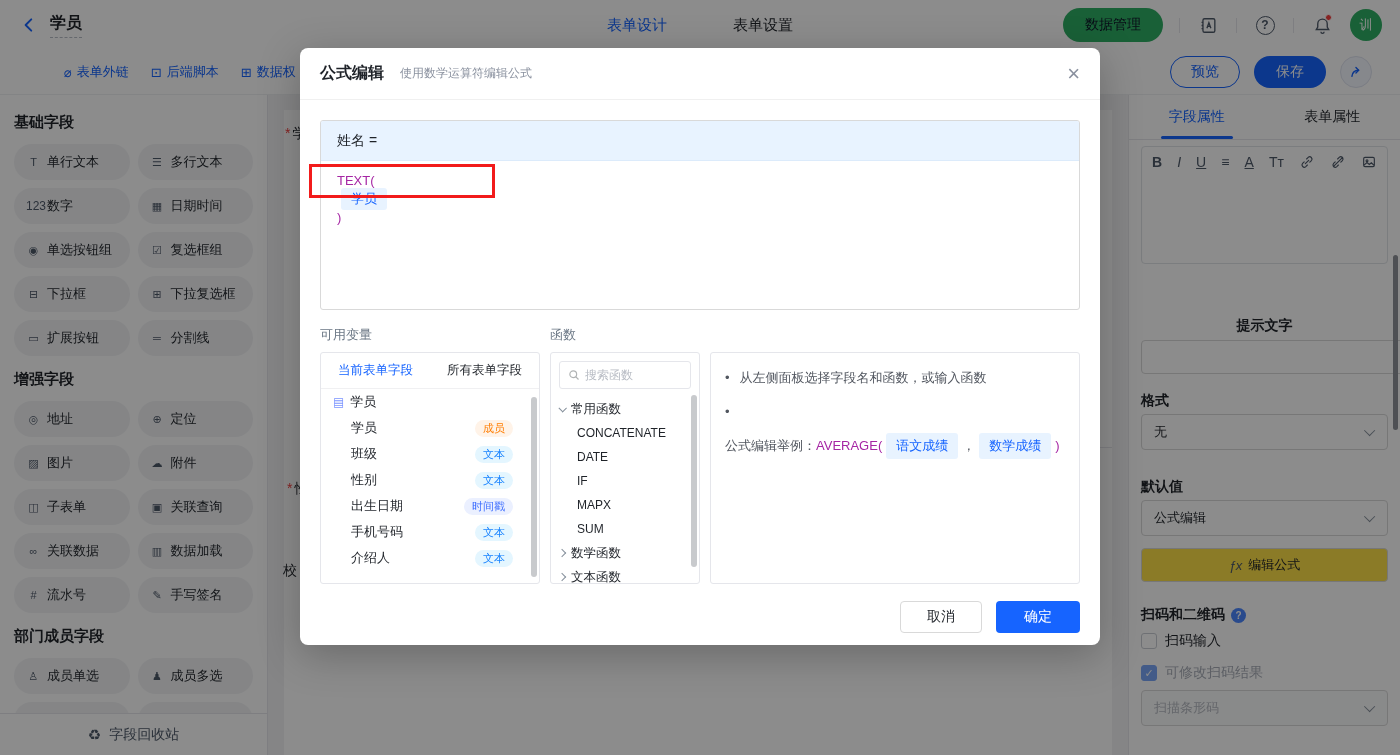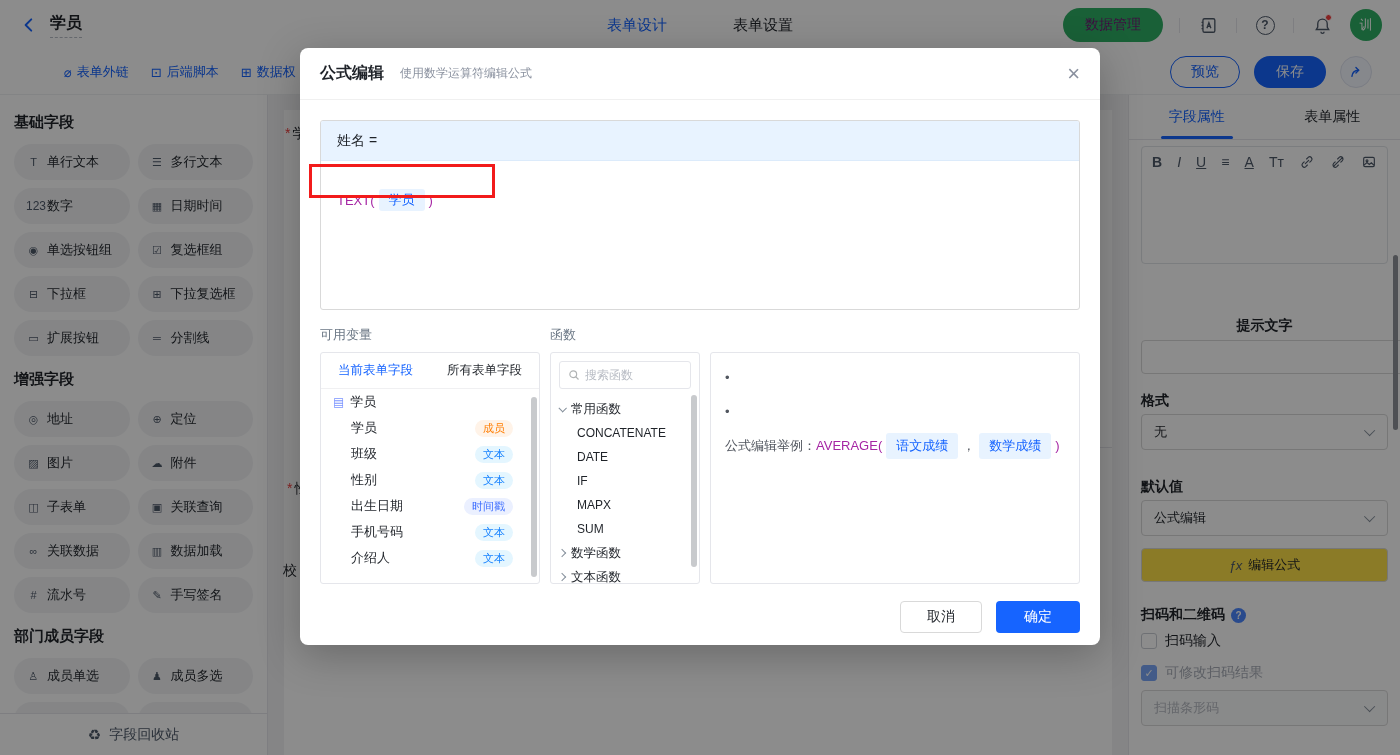--- a/index.html
+++ b/index.html
@@ -8,21 +8,21 @@
 
   
   .header { position:absolute; top:0; left:0; right:0; height:50px; background:#fff; display:flex; align-items:center; z-index:1; }
   .hdr-left { display:flex; align-items:center; gap:10px; padding-left:18px; }
   .back-btn { width:22px; height:22px; display:flex; align-items:center; justify-content:center; cursor:pointer; }
   .hdr-title { font-size:16px; font-weight:600; border-bottom:1px dashed #b9bec7; padding-bottom:3px; }
   .hdr-tabs { position:absolute; left:50%; transform:translateX(-50%); display:flex; gap:66px; height:50px; align-items:center; }
   .hdr-tab { font-size:15px; cursor:pointer; }
   .hdr-tab.active { color:#1664FF; }
   .hdr-right { margin-left:auto; display:flex; align-items:center; gap:16px; padding-right:18px; }
-  .pill-green { background:#2FAF64; color:#701a75; font-size:14px; border:none; border-radius:17px; height:34px; padding:0 22px; cursor:pointer; }
+  .pill-green { background:#2FAF64; color:#0f172a; font-size:14px; border:none; border-radius:17px; height:34px; padding:0 22px; cursor:pointer; }
   .hdiv { width:1px; height:15px; background:#e5e6eb; }
   .icon-btn { width:24px; height:24px; display:flex; align-items:center; justify-content:center; position:relative; cursor:pointer; }
   .help-circ { width:19px; height:19px; border:1.7px solid #4e5969; border-radius:50%; display:flex; align-items:center; justify-content:center; font-size:12px; font-weight:700; color:#4e5969; }
   .help-circ::after { content:"?"; }
   .bell-dot { position:absolute; top:1px; right:2px; width:7px; height:7px; background:#f53f3f; border-radius:50%; border:1px solid #fff; }
   .avatar { width:32px; height:32px; border-radius:50%; background:#2FAF64; color:#fff; display:flex; align-items:center; justify-content:center; font-size:13px; cursor:pointer; }
 
   
   .toolbar { position:absolute; top:50px; left:0; right:0; height:45px; background:#fff; border-bottom:1px solid #eef0f2; display:flex; align-items:center; z-index:1; }
   .tb-left { display:flex; gap:22px; margin-left:64px; }
@@ -89,21 +89,21 @@
 
   
   .modal { position:absolute; left:300px; top:48px; width:800px; height:597px; background:#fff; border-radius:8px; box-shadow:0 10px 40px rgba(0,0,0,.25); z-index:20; }
   .m-hdr { height:52px; display:flex; align-items:center; padding:0 20px; border-bottom:1px solid #f0f0f0; }
   .m-title { font-size:16px; font-weight:700; }
   .m-sub { font-size:12px; color:#8a919f; margin-left:16px; }
   .m-close { margin-left:auto; font-size:22px; color:#8a919f; cursor:pointer; line-height:1; }
   .m-body { padding:20px; }
   .f-box { border:1px solid #d9d9d9; border-radius:3px; height:190px; overflow:hidden; background:#fff; }
   .f-strip { height:40px; background:#E8F3FF; display:flex; align-items:center; padding:0 16px; font-size:14px; border-bottom:1px solid #dcebfb; }
-  .f-area { padding:28px 16px; font-size:13px; display:flex; align-items:center; }
+  .f-area { padding:12px 16px; font-size:13px; display:flex; align-items:flex-start;flex-direction:column; }
   .purple { color:#A626A4; }
   .chip { background:#E8F3FF; color:#1664FF; border-radius:3px; padding:2px 10px; margin:0 4px; font-size:13px; }
   .panel-labels { display:flex; margin:16px 0 8px; font-size:13px; color:#6b7785; }
   .pl-1 { width:230px; } 
   .panels { display:flex; gap:10px; height:232px; }
   .panel { border:1px solid #e5e6eb; border-radius:3px; position:relative; background:#fff; overflow:hidden; }
   .p-vars { width:220px; }
   .p-funcs { width:150px; }
   .p-info { flex:1; padding:14px 14px; }
   .v-tabs { height:36px; display:flex; border-bottom:1px solid #f0f0f2; }
@@ -497,20 +497,21 @@
         <div class="fn-group">
             <span class="tchev right"></span>
             <span>文本函数</span>
           </div>
         <div class="scroll-thumb" style="top:42px; height:172px;"></div>
       </div>
 
       <div class="panel p-info">
         <div class="tip">
             <span class="dot">•</span>
+            <span>从左侧面板选择字段名和函数，或输入函数</span>
           </div>
         <div class="tip">
             <span class="dot">•</span>
           <span class="tip-line">
             <span>公式编辑举例：</span>
               <span class="purple">AVERAGE(</span>
               <span class="chip">语文成绩</span>
               <span>，</span>
               <span class="chip">数学成绩</span>
               <span class="purple">)</span>

